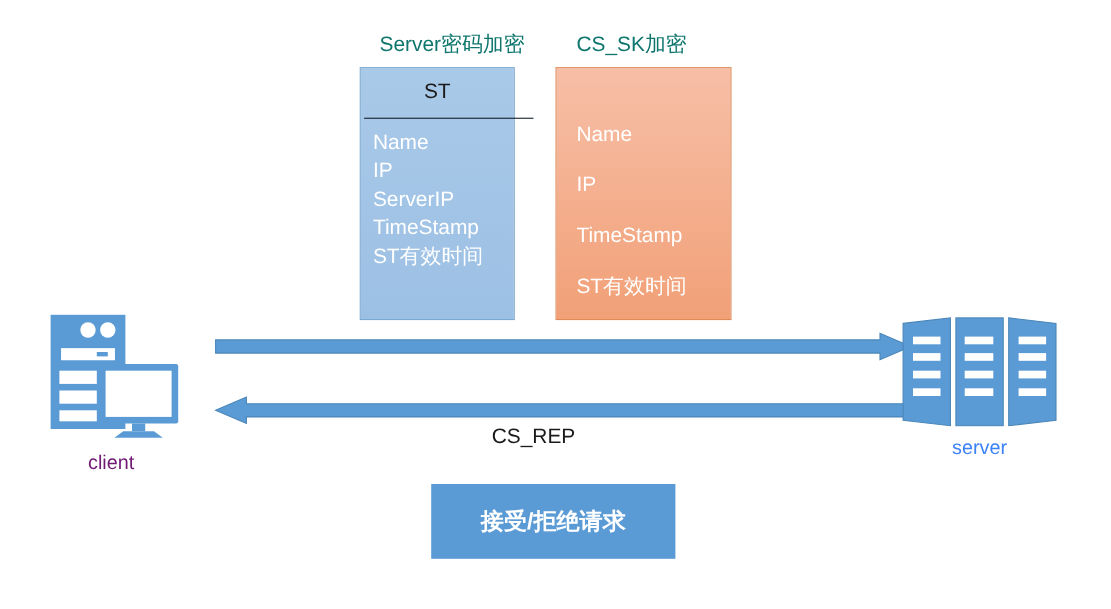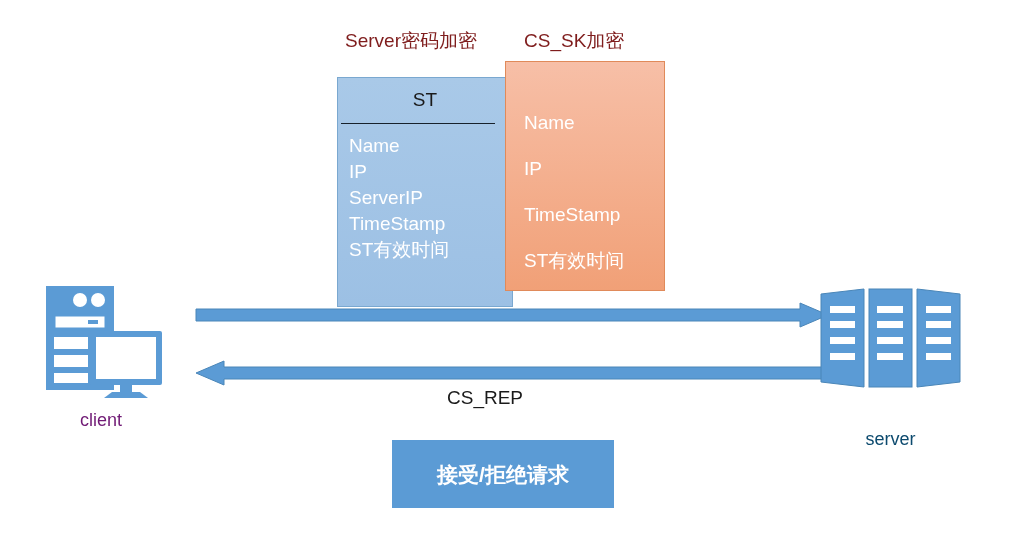--- a/index.html
+++ b/index.html
@@ -19,38 +19,37 @@
     position: absolute;
     left: 0; top: 0;
     width: 1010px;
     height: 554px;
   }
 
   
   .caption {
     position: absolute;
     font-size: 19px;
-    color: #7f1d1d;
+    color: #0f766e;
     white-space: nowrap;
     line-height: 1;
   }
   #caption-st      { left: 345px; top: 31px; }
   #caption-cssk    { left: 524px; top: 31px; }
 
   
   #st-box {
     position: absolute;
-    left: 337px;
+    left: 327px;
     top: 61px;
-    width: 176px;
+    width: 141px;
     height: 230px;
     background: linear-gradient(to bottom, #a9c9e8 0%, #9cc0e4 100%);
     border: 1px solid #7aa8d0;
     box-sizing: border-box;
-    margin-top: 16px;
   }
   #st-title {
     position: absolute;
     left: 0;
     top: 12px;
     width: 100%;
     text-align: center;
     font-size: 19px;
     color: #1a1a1a;
     line-height: 1;
@@ -132,23 +131,22 @@
 
   
   #server-icon { position: absolute; left: 818px; top: 288px; }
   #server-label {
     position: absolute;
     left: 818px;
     top: 398px;
     width: 145px;
     text-align: center;
     font-size: 18px;
-    color: #0c4a6e;
-    line-height: 1;
-    margin-top: 32px;
+    color: #3b82f6;
+    line-height: 1;
   }
 
   
   #result-box {
     position: absolute;
     left: 392px;
     top: 440px;
     width: 222px;
     height: 68px;
     background: #5b9bd5;

